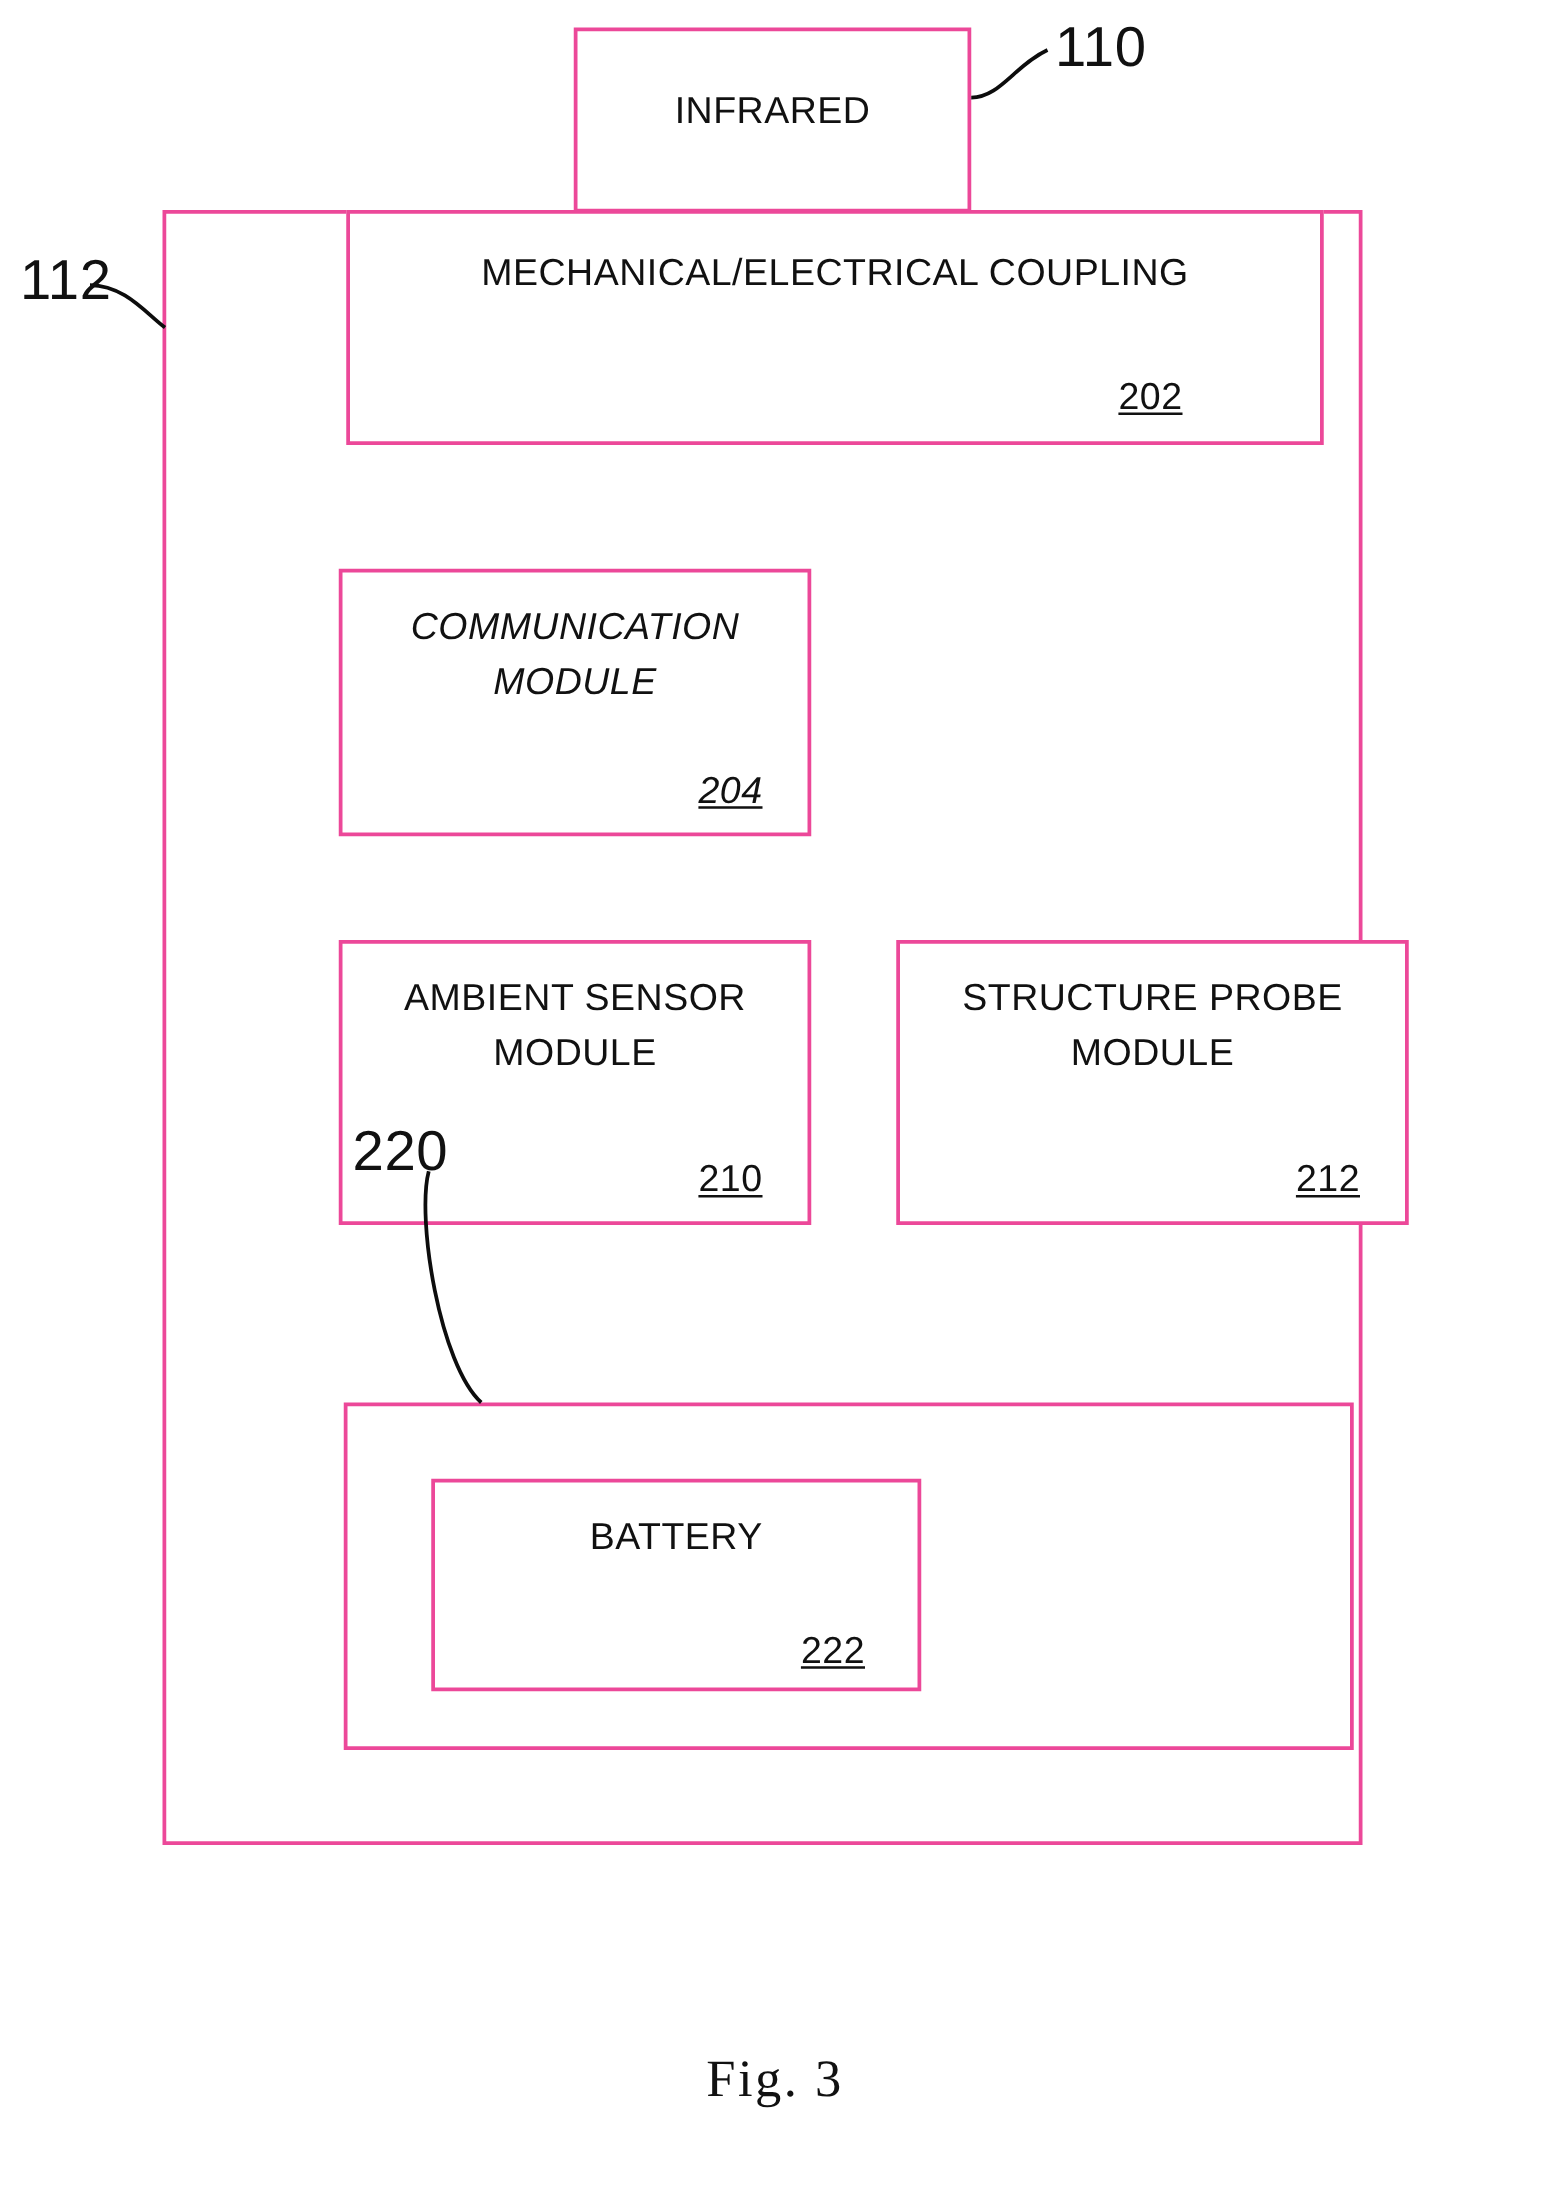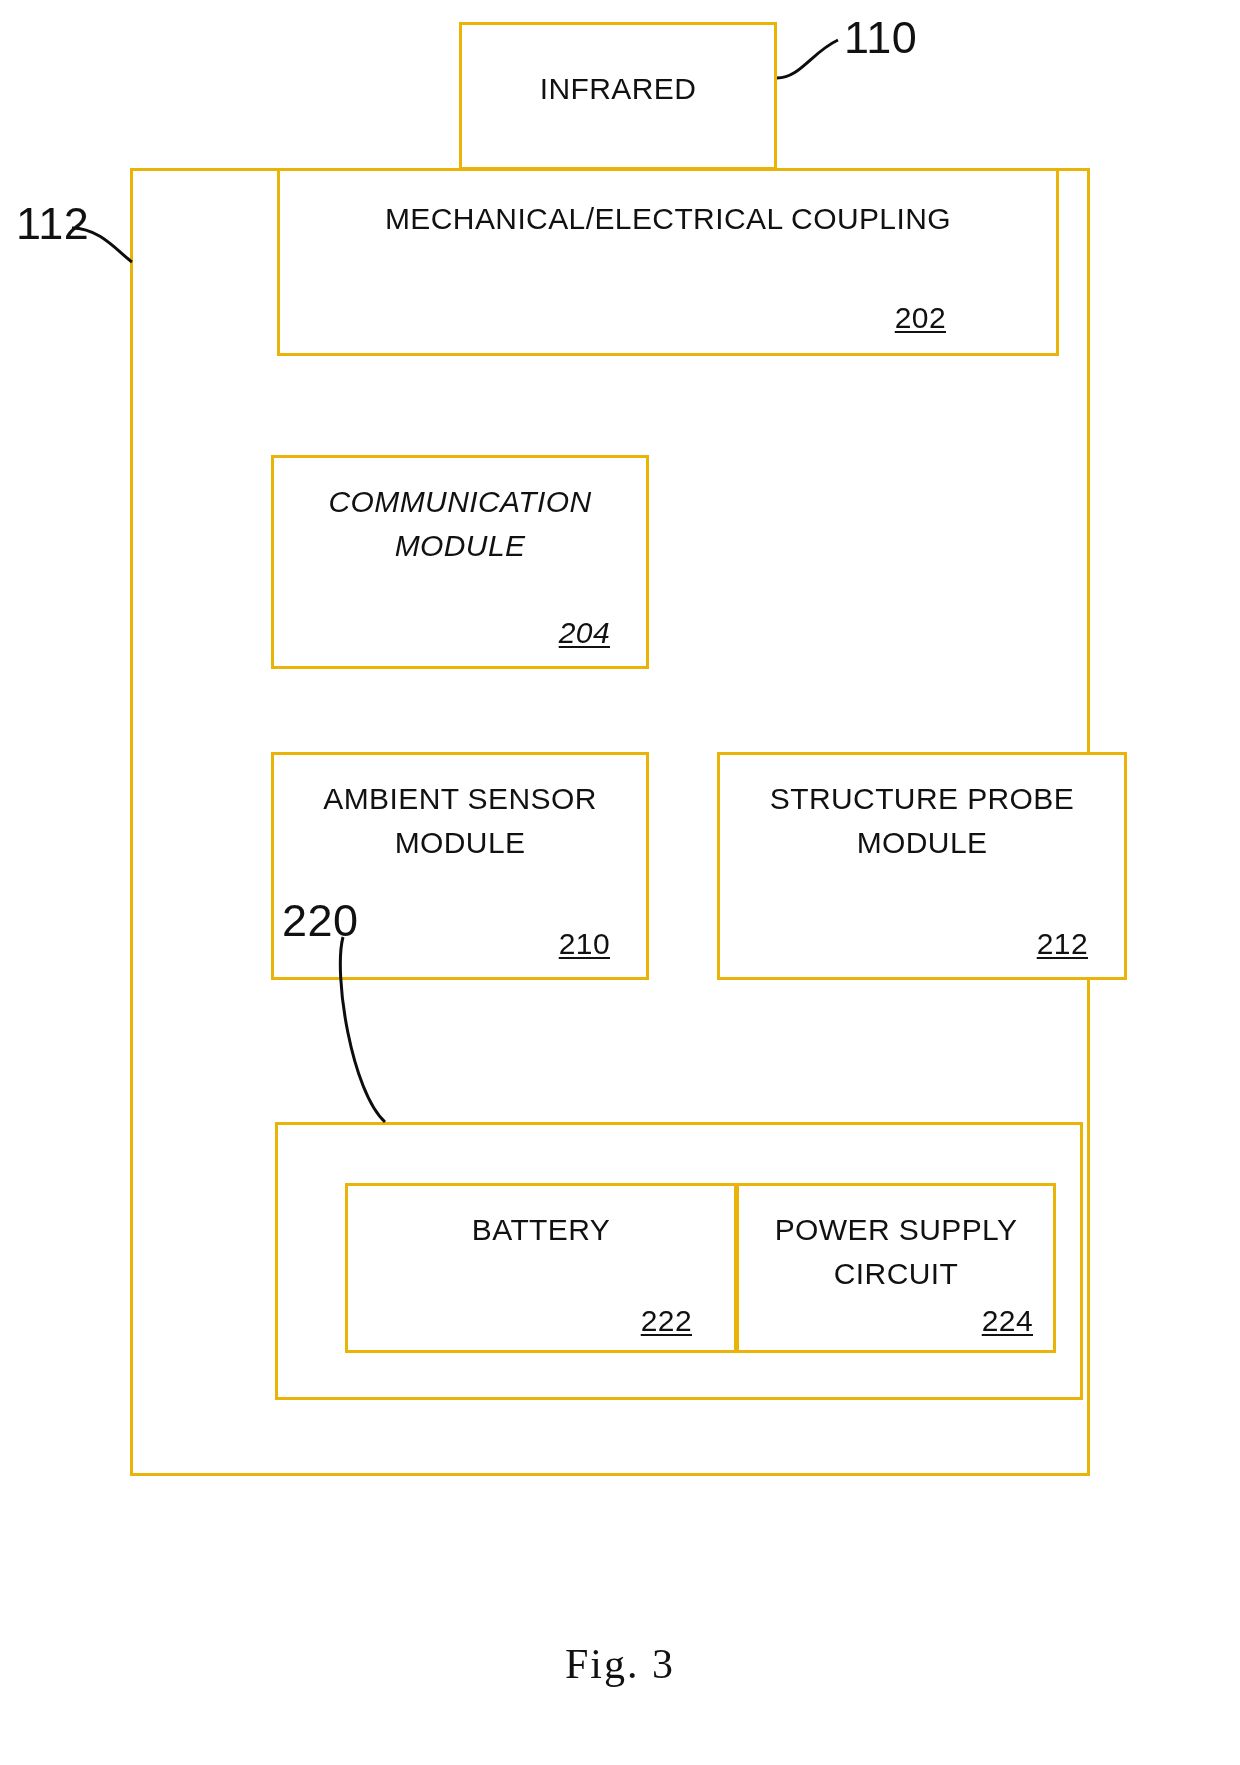--- a/index.html
+++ b/index.html
@@ -21,21 +21,21 @@
     left: 0;
     top: 0;
     width: 1240px;
     height: 1765px;
   }
 
   
   .box {
     position: absolute;
     box-sizing: border-box;
-    border: 3px solid #eab308;
+    border: 3px solid #ec4899;
     background: #ffffff;
   }
 
   
   .box-title {
     position: absolute;
     left: 0;
     right: 0;
     text-align: center;
     font-size: 30px;
@@ -157,25 +157,20 @@
     <div class="ref-num" id="structure-ref">212</div>
   </div>
 
   <div class="box" id="power-group-box">
 
     <div class="box" id="battery-box" style="left:67px; top:58px;">
       <div class="box-title" id="battery-title">BATTERY</div>
       <div class="ref-num" id="battery-ref">222</div>
     </div>
 
-    <div class="box" id="psu-box" style="left:458px; top:58px;">
-      <div class="box-title" id="psu-title">POWER SUPPLY
-CIRCUIT</div>
-      <div class="ref-num" id="psu-ref">224</div>
-    </div>
   </div>
 
   <svg id="leaders" viewBox="0 0 1240 1765">
 
     <path d="M 777 78 C 800 78 812 52 838 40" fill="none" stroke="#0d0d0d" stroke-width="3"></path>
 
     <path d="M 72 228 C 100 228 118 252 132 262" fill="none" stroke="#0d0d0d" stroke-width="3"></path>
 
     <path d="M 343 937 C 333 975 352 1092 385 1122" fill="none" stroke="#0d0d0d" stroke-width="3"></path>
   </svg>

